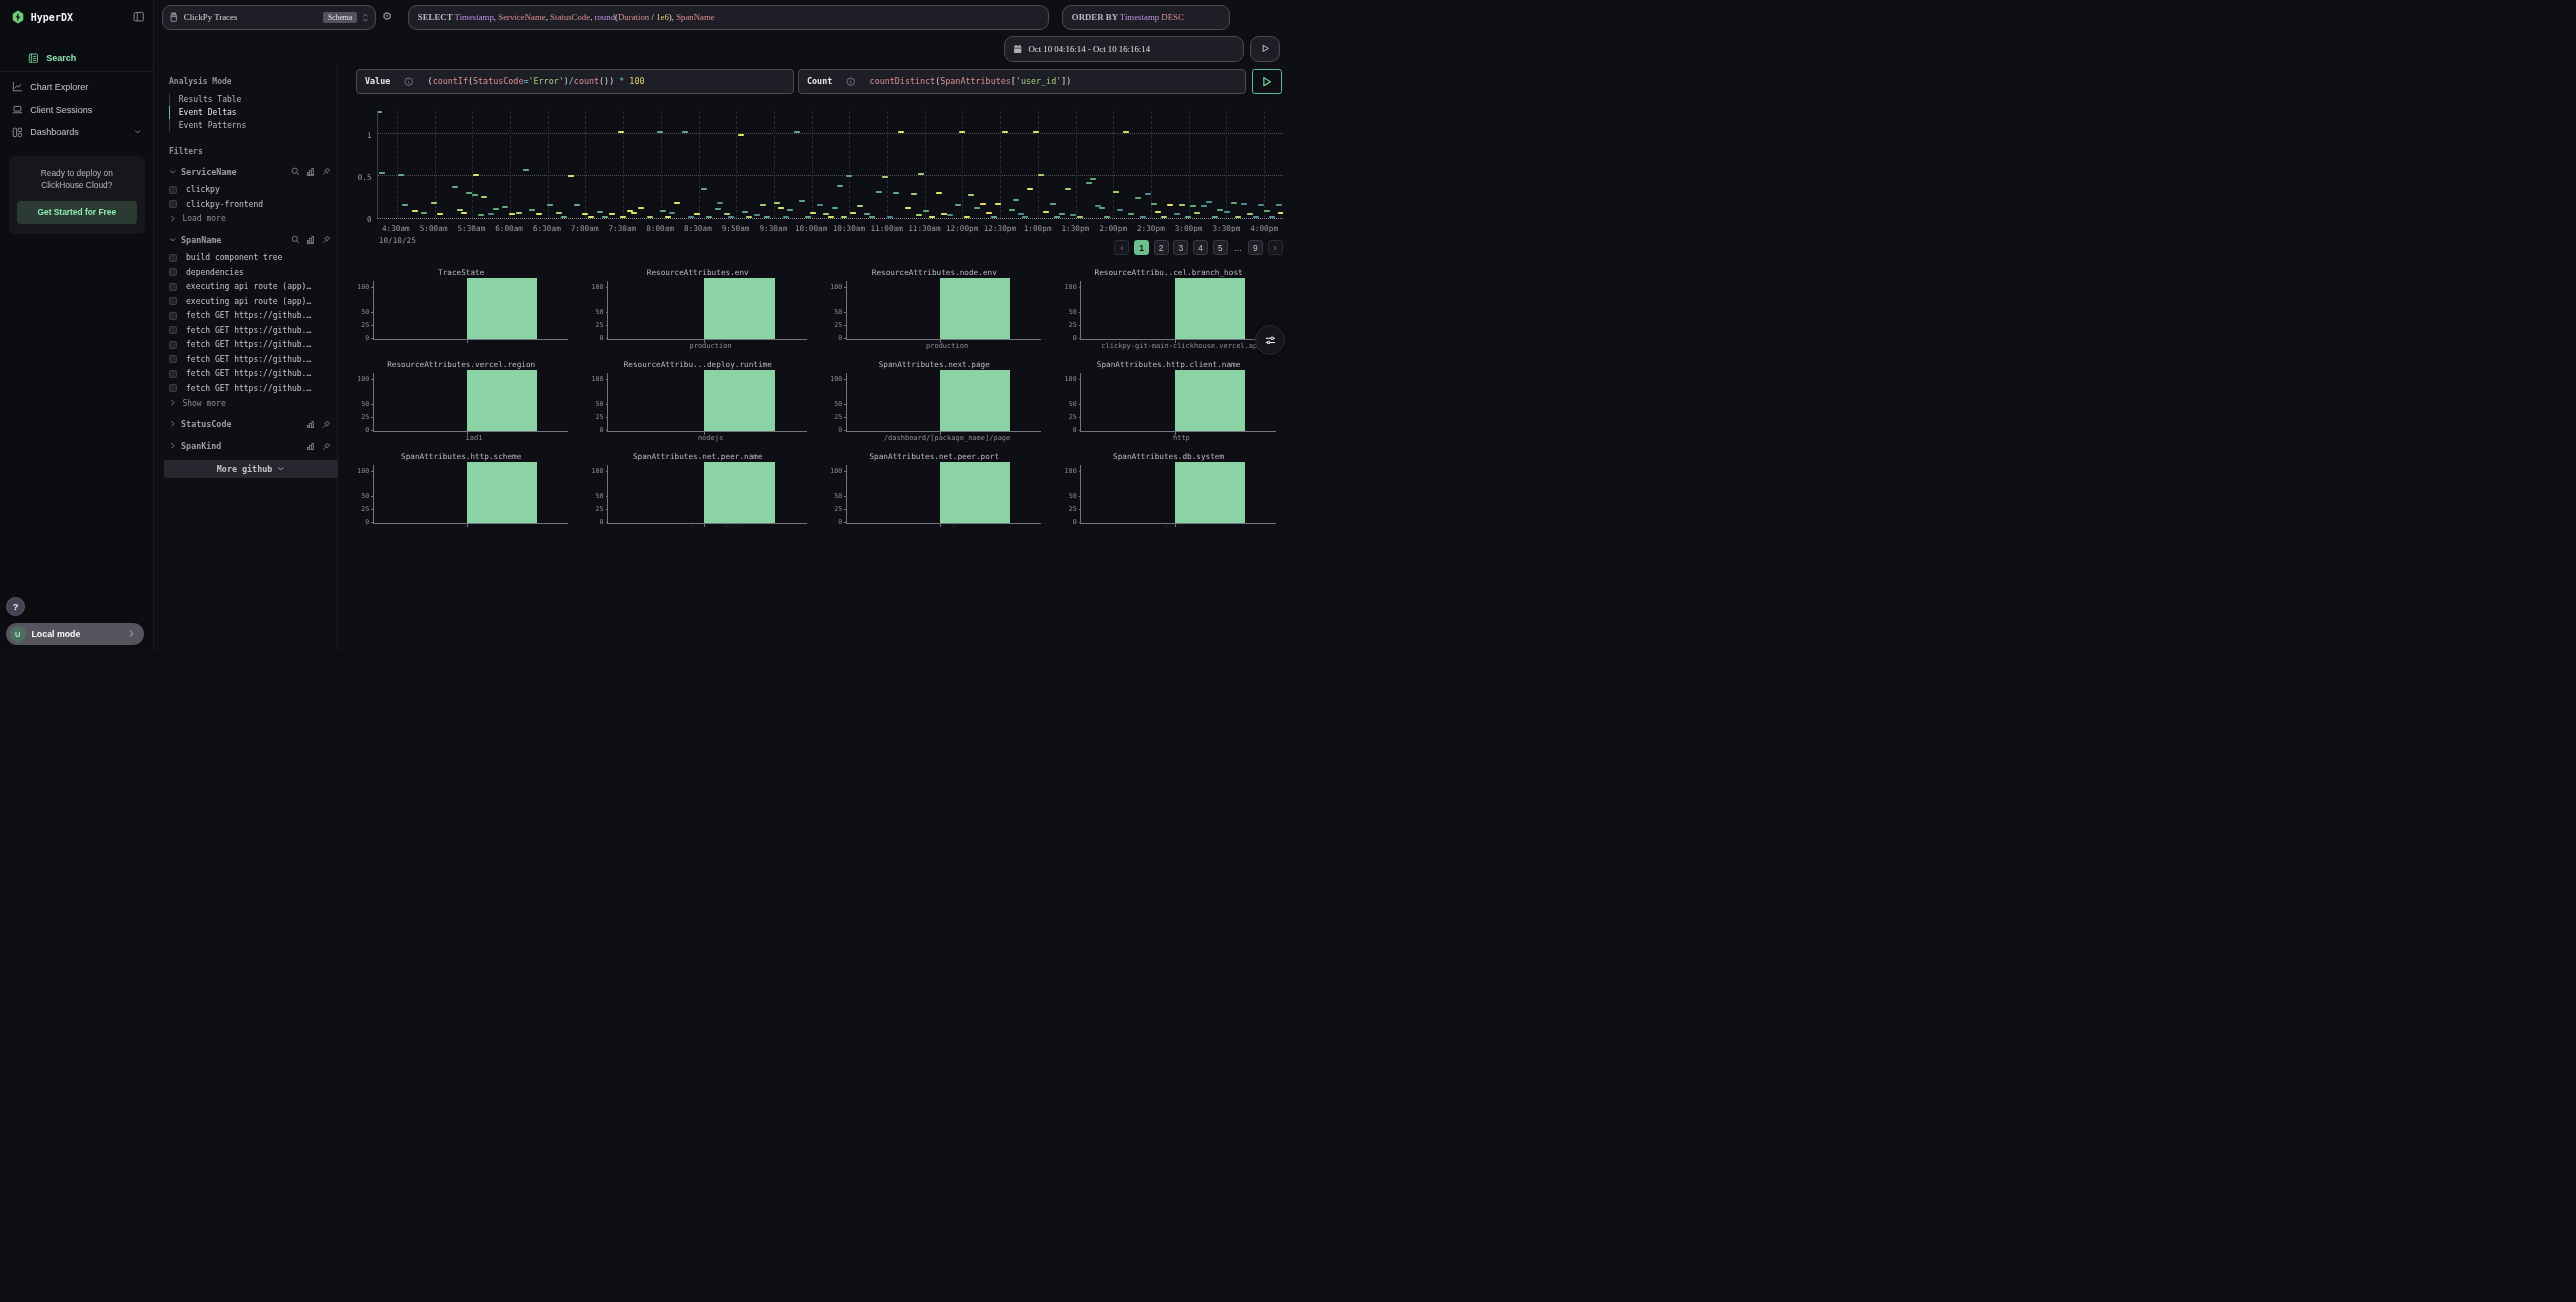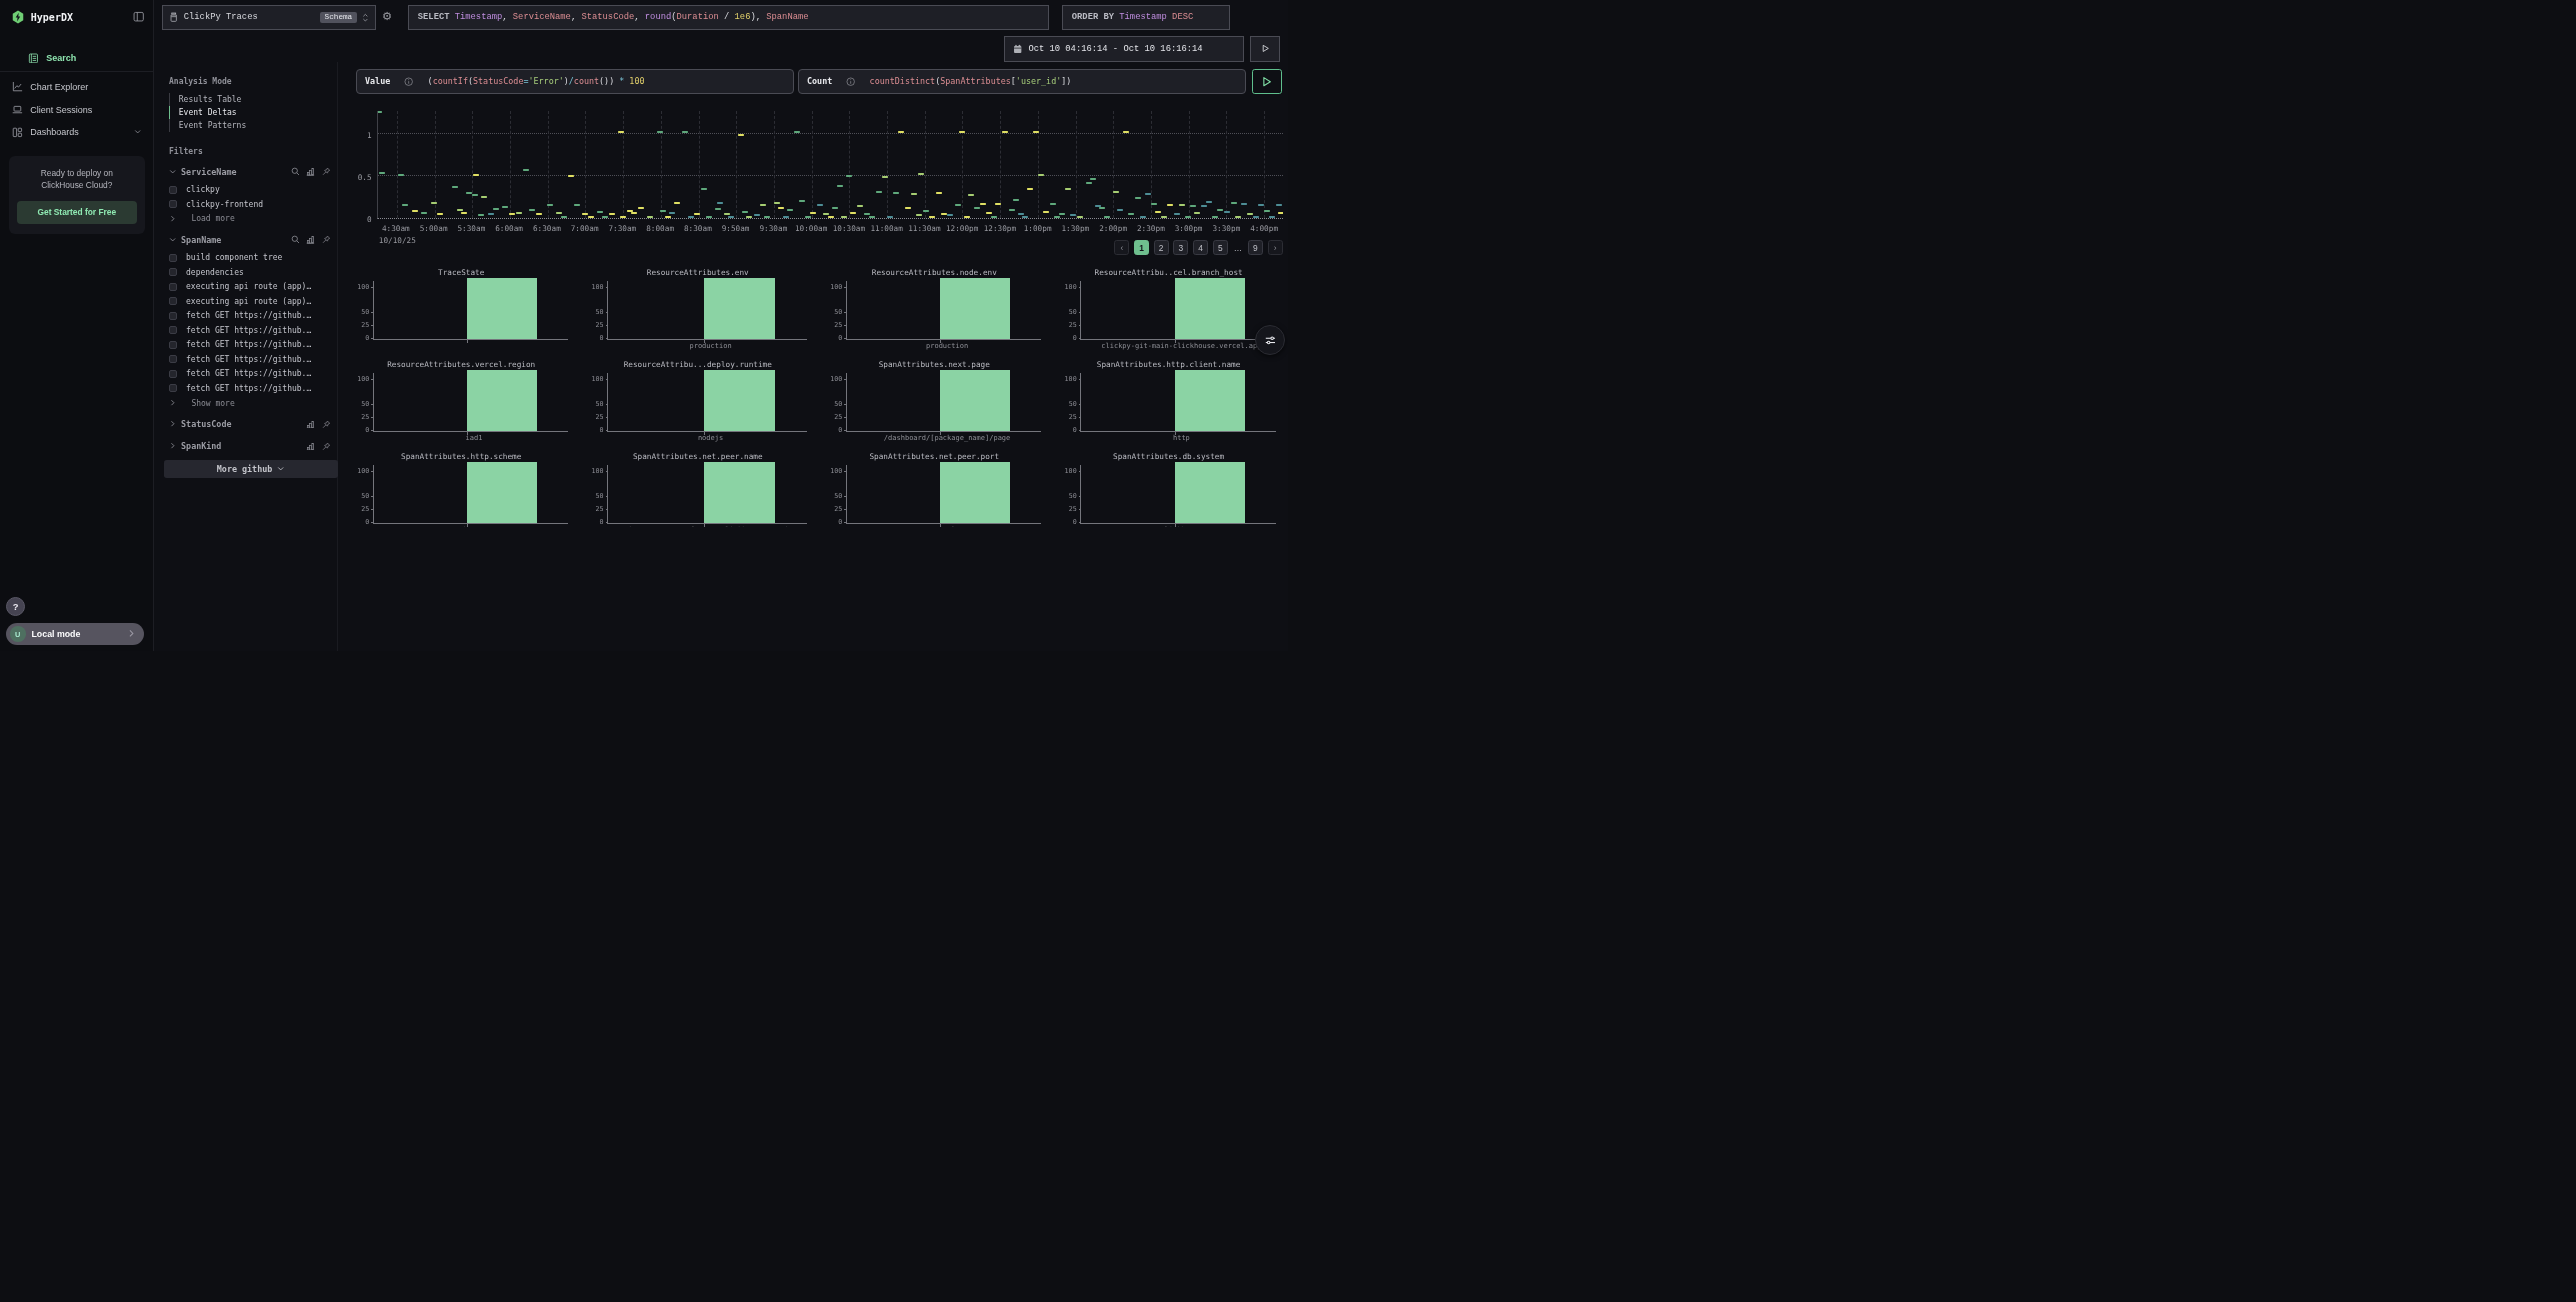--- a/index.html
+++ b/index.html
@@ -24,22 +24,22 @@
              padding:5.4px 0;border-radius:4px;cursor:pointer;}
   .help-btn{position:absolute;left:6px;top:597px;width:19px;height:19px;border-radius:50%;background:#454351;
             border:0.7px solid #5a5866;color:#eceaf1;font-size:9.4px;font-weight:bold;display:flex;align-items:center;justify-content:center;cursor:pointer;}
   .user-pill{position:absolute;left:6px;top:623px;width:138px;height:22px;background:#56545f;border-radius:11.4px;
              display:flex;align-items:center;gap:6px;padding:0 8px 0 4px;cursor:pointer;}
   .avatar{width:15.5px;height:15.5px;border-radius:50%;background:#4e6f60;color:#a9ead0;font-size:7.4px;font-weight:bold;
           display:flex;align-items:center;justify-content:center;}
   .user-label{font-size:8.8px;font-weight:bold;color:#fdfdfe;}
   .pill-chev{margin-left:auto;color:#9b99a4;}
   
-  .hbox{position:absolute;background:#1e1f26;border:0.7px solid #4a4b54;border-radius:0;display:flex;align-items:center;
-        font-family:Liberation Mono, monospace;font-size:8.8px;color:#d8d9de;overflow:hidden;white-space:nowrap;}
+  .hbox{position:absolute;background:#1e1f26;border:0.7px solid #4a4b54;border-radius:9px;display:flex;align-items:center;
+        font-family:Liberation Serif, serif;font-size:8.8px;color:#d8d9de;overflow:hidden;white-space:nowrap;}
   .src-box{left:162px;top:4.7px;width:214px;height:25.6px;padding:0 6px;gap:5.4px;cursor:pointer;}
   .schema-badge{margin-left:auto;background:#51525d;color:#e6e7ec;font-size:7.7px;padding:1.3px 4.7px;border-radius:2px;}
   .gear{position:absolute;left:382px;top:9.4px;color:#9a9ba2;font-size:11.4px;cursor:pointer;font-family:"DejaVu Sans",sans-serif;}
   .sql-box{left:408px;top:4.7px;width:641px;height:25.6px;padding:0 8.8px;cursor:text;}
   .order-box{left:1062px;top:4.7px;width:168px;height:25.6px;padding:0 8.8px;cursor:text;}
   .search-box{left:162px;top:36px;width:834px;height:25.6px;padding:0 8px;cursor:text;}
   .search-ph{color:#63646d;}
   .modes{margin-left:auto;font-size:8.4px;display:flex;gap:4.7px;}
   .mode-sql{color:#d0d1d7;cursor:pointer;}
   .mode-sep{color:#4b4c55;}
@@ -62,21 +62,21 @@
              font-size:8px;color:#b5b6bd;cursor:pointer;}
   .amode-row.active{border-left-color:#6fbf8e;color:#e8e9ed;}
   .group-header{display:flex;align-items:center;gap:4.7px;height:16px;margin-bottom:2.7px;cursor:pointer;}
   .group-name{font-family:"DejaVu Sans Mono",monospace;font-weight:bold;font-size:8.4px;color:#9b9ca4;}
   .gh-icons{margin-left:auto;display:flex;gap:6.7px;color:#8d8e96;align-items:center;}
   .gh-icons span{display:flex;cursor:pointer;}
   .chev{color:#8d8e96;display:flex;}
   .chk-row{display:flex;align-items:center;gap:9px;height:14.5px;cursor:pointer;}
   .cb{width:8px;height:8px;border-radius:2px;background:#24252c;border:0.7px solid #3b3c45;flex:none;}
   .chk-label{font-family:"DejaVu Sans Mono",monospace;font-size:8px;color:#c3c4cb;white-space:nowrap;overflow:hidden;max-width:138px;}
-  .more-link{display:flex;align-items:center;gap:15px;height:15px;font-family:"DejaVu Sans Mono",monospace;
+  .more-link{display:flex;align-items:center;gap:6px;height:15px;font-family:"DejaVu Sans Mono",monospace;
              font-size:8px;color:#8b8c94;cursor:pointer;margin-bottom:5.4px;}
   .grp{margin-bottom:4px;}
   .grp.collapsed{margin-bottom:6px;}
   .more-filters{margin-top:6px;margin-left:-5.4px;width:174px;background:#26272f;border-radius:2.7px;height:18px;
                 display:flex;align-items:center;justify-content:center;gap:4.7px;font-family:"DejaVu Sans Mono",monospace;
                 font-size:8.4px;font-weight:bold;color:#c3c4ca;cursor:pointer;}
   
   .main{position:absolute;left:338px;top:62px;width:950px;height:589px;}
   .expr-box{position:absolute;top:6.7px;height:25.6px;background:#1e1f26;border:0.7px solid #4a4b54;border-radius:4px;
             display:flex;align-items:center;gap:14px;padding:0 8px;font-family:"DejaVu Sans Mono",monospace;font-size:8.4px;

